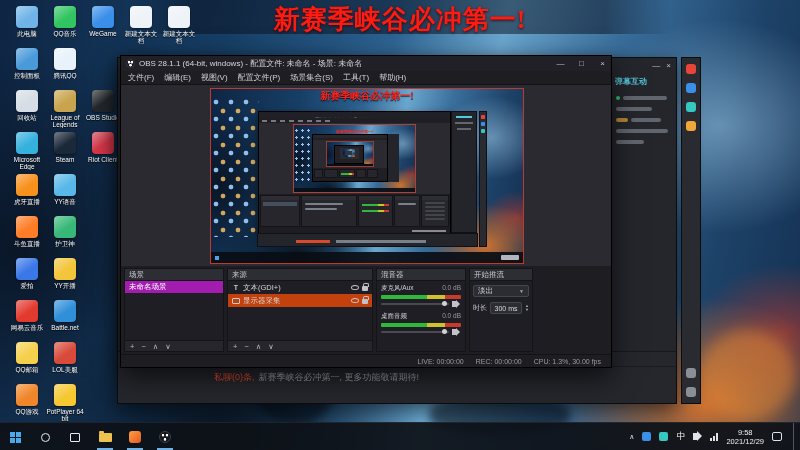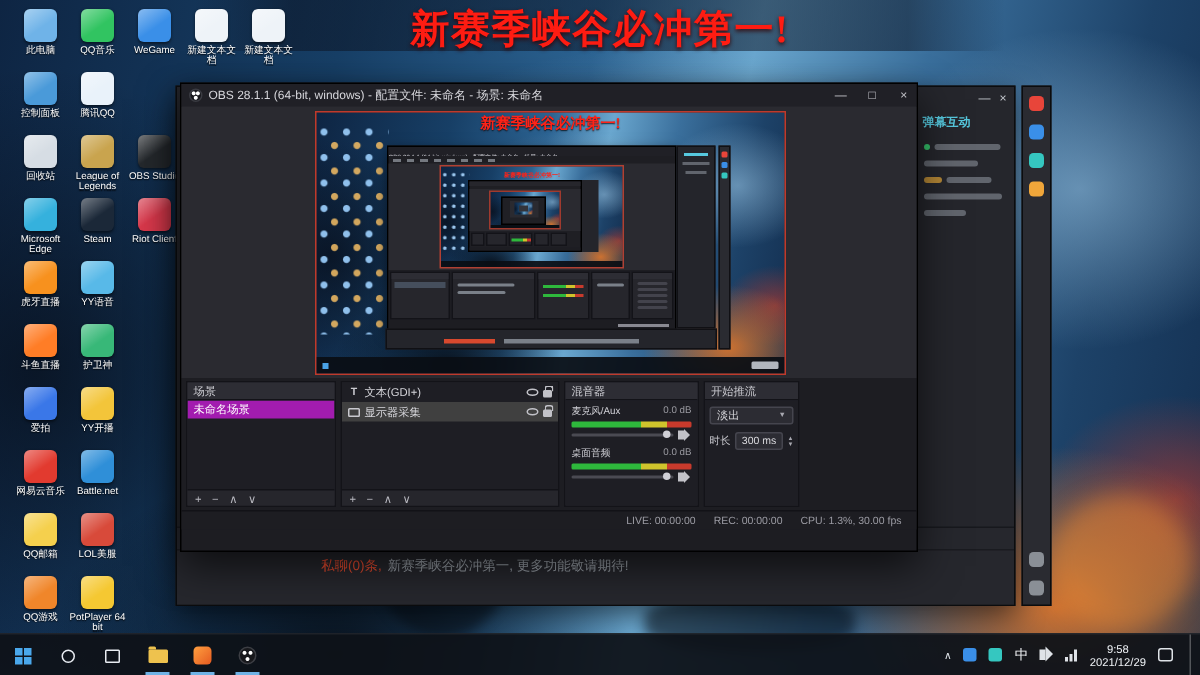--- a/index.html
+++ b/index.html
@@ -64,21 +64,21 @@
 .obs-preview{height:181px;flex:none;position:relative;background:#2a2a30}
 .obs-docks{height:88px;flex:none;display:flex;gap:3px;padding:2px 3px;background:#1d1d22}
 .dock{background:#26262c;border:1px solid #131318;display:flex;flex-direction:column}
 .dock-h{height:12px;flex:none;font-size:7.5px;color:#c9c9cf;display:flex;align-items:center;padding-left:4px;background:#2d2d34;border-bottom:1px solid #131318}
 .dock-b{flex:1;background:#1e1e24;overflow:hidden}
 .dock-t{height:11px;flex:none;display:flex;align-items:center;gap:7px;padding-left:5px;background:#26262c;border-top:1px solid #131318;font-size:7.5px;color:#b9b9c0}
 .d-scenes{width:100px}.d-sources{width:146px}.d-mixer{width:90px}.d-trans{width:64px}.d-controls{width:68px}
 .scene-item{height:12px;display:flex;align-items:center;padding-left:4px;font-size:7.5px;color:#fff}
 .scene-item.sel{background:#a21caf}
 .src-row{height:13px;display:flex;align-items:center;gap:3px;padding:0 4px;font-size:7.5px;color:#d6d6db}
-.src-row.sel{background:#404040}
+.src-row.sel{background:#c2410c}
 .src-T{font-size:7px;font-weight:bold;color:#c9c9cf;width:8px;text-align:center}
 .src-disp{width:8px;height:6px;border:1px solid #c9c9cf;border-radius:1px}
 .src-lb{flex:1;overflow:hidden;white-space:nowrap}
 .eye{width:8px;height:5px;border:1px solid #c2c2c8;border-radius:50%}
 .lockic{position:relative;width:6px;height:5px;background:#c2c2c8;border-radius:1px;margin-top:2px}
 .lockic::before{content:"";position:absolute;left:1px;top:-3px;width:4px;height:3px;border:1px solid #c2c2c8;border-bottom:none;border-radius:2px 2px 0 0}
 .mix-ch{padding:3px 4px 0;margin-bottom:2px}
 .mix-top{display:flex;justify-content:space-between;font-size:6.5px;color:#d0d0d6}
 .mix-db{color:#9a9aa1}
 .meter{height:4px;margin-top:2px;border-radius:1px;background:linear-gradient(90deg,#2eb83c 0,#2eb83c 58%,#cfc32c 58%,#cfc32c 80%,#c83a2c 80%,#c83a2c 100%)}
@@ -349,20 +349,29 @@
 </div>
 
 <div id="obs">
   <div class="obs-titlebar">
     <span class="obs-appicon"></span>
     <span class="obs-title">OBS 28.1.1 (64-bit, windows) - 配置文件: 未命名 - 场景: 未命名</span>
     <span class="wbtn">—</span>
     <span class="wbtn">□</span>
     <span class="wbtn">×</span>
   </div>
+  <div class="obs-menubar" id="obs-menus">
+      <span class="menu-item">文件(F)</span>
+      <span class="menu-item">编辑(E)</span>
+      <span class="menu-item">视图(V)</span>
+      <span class="menu-item">配置文件(P)</span>
+      <span class="menu-item">场景集合(S)</span>
+      <span class="menu-item">工具(T)</span>
+      <span class="menu-item">帮助(H)</span>
+    </div>
 
   <div class="obs-preview">
 
     <div class="mini1 wall">
       <div class="m1-banner">新赛季峡谷必冲第一!</div>
       <div class="m1-icons"></div>
       <div class="m1-obs">
         <div class="m1-tbar"><span class="m1-title">OBS 28.1.1 (64-bit, windows) - 配置文件: 未命名 - 场景: 未命名</span></div>
         <div class="m1-menu">
             <i></i>
@@ -463,20 +472,21 @@
           <div class="scene-item sel">未命名场景</div>
         </div>
       <div class="dock-t">
         <span>+</span>
         <span>−</span>
         <span>∧</span>
         <span>∨</span>
       </div>
     </div>
     <div class="dock d-sources">
+      <div class="dock-h">来源</div>
       <div class="dock-b" id="source-list">
           <div class="src-row">
             <span class="src-T">T</span>
             <span class="src-lb">文本(GDI+)</span>
             <span class="eye"></span>
             <span class="lockic"></span>
           </div>
           <div class="src-row sel">
             <span class="src-disp"></span>
             <span class="src-lb">显示器采集</span>

